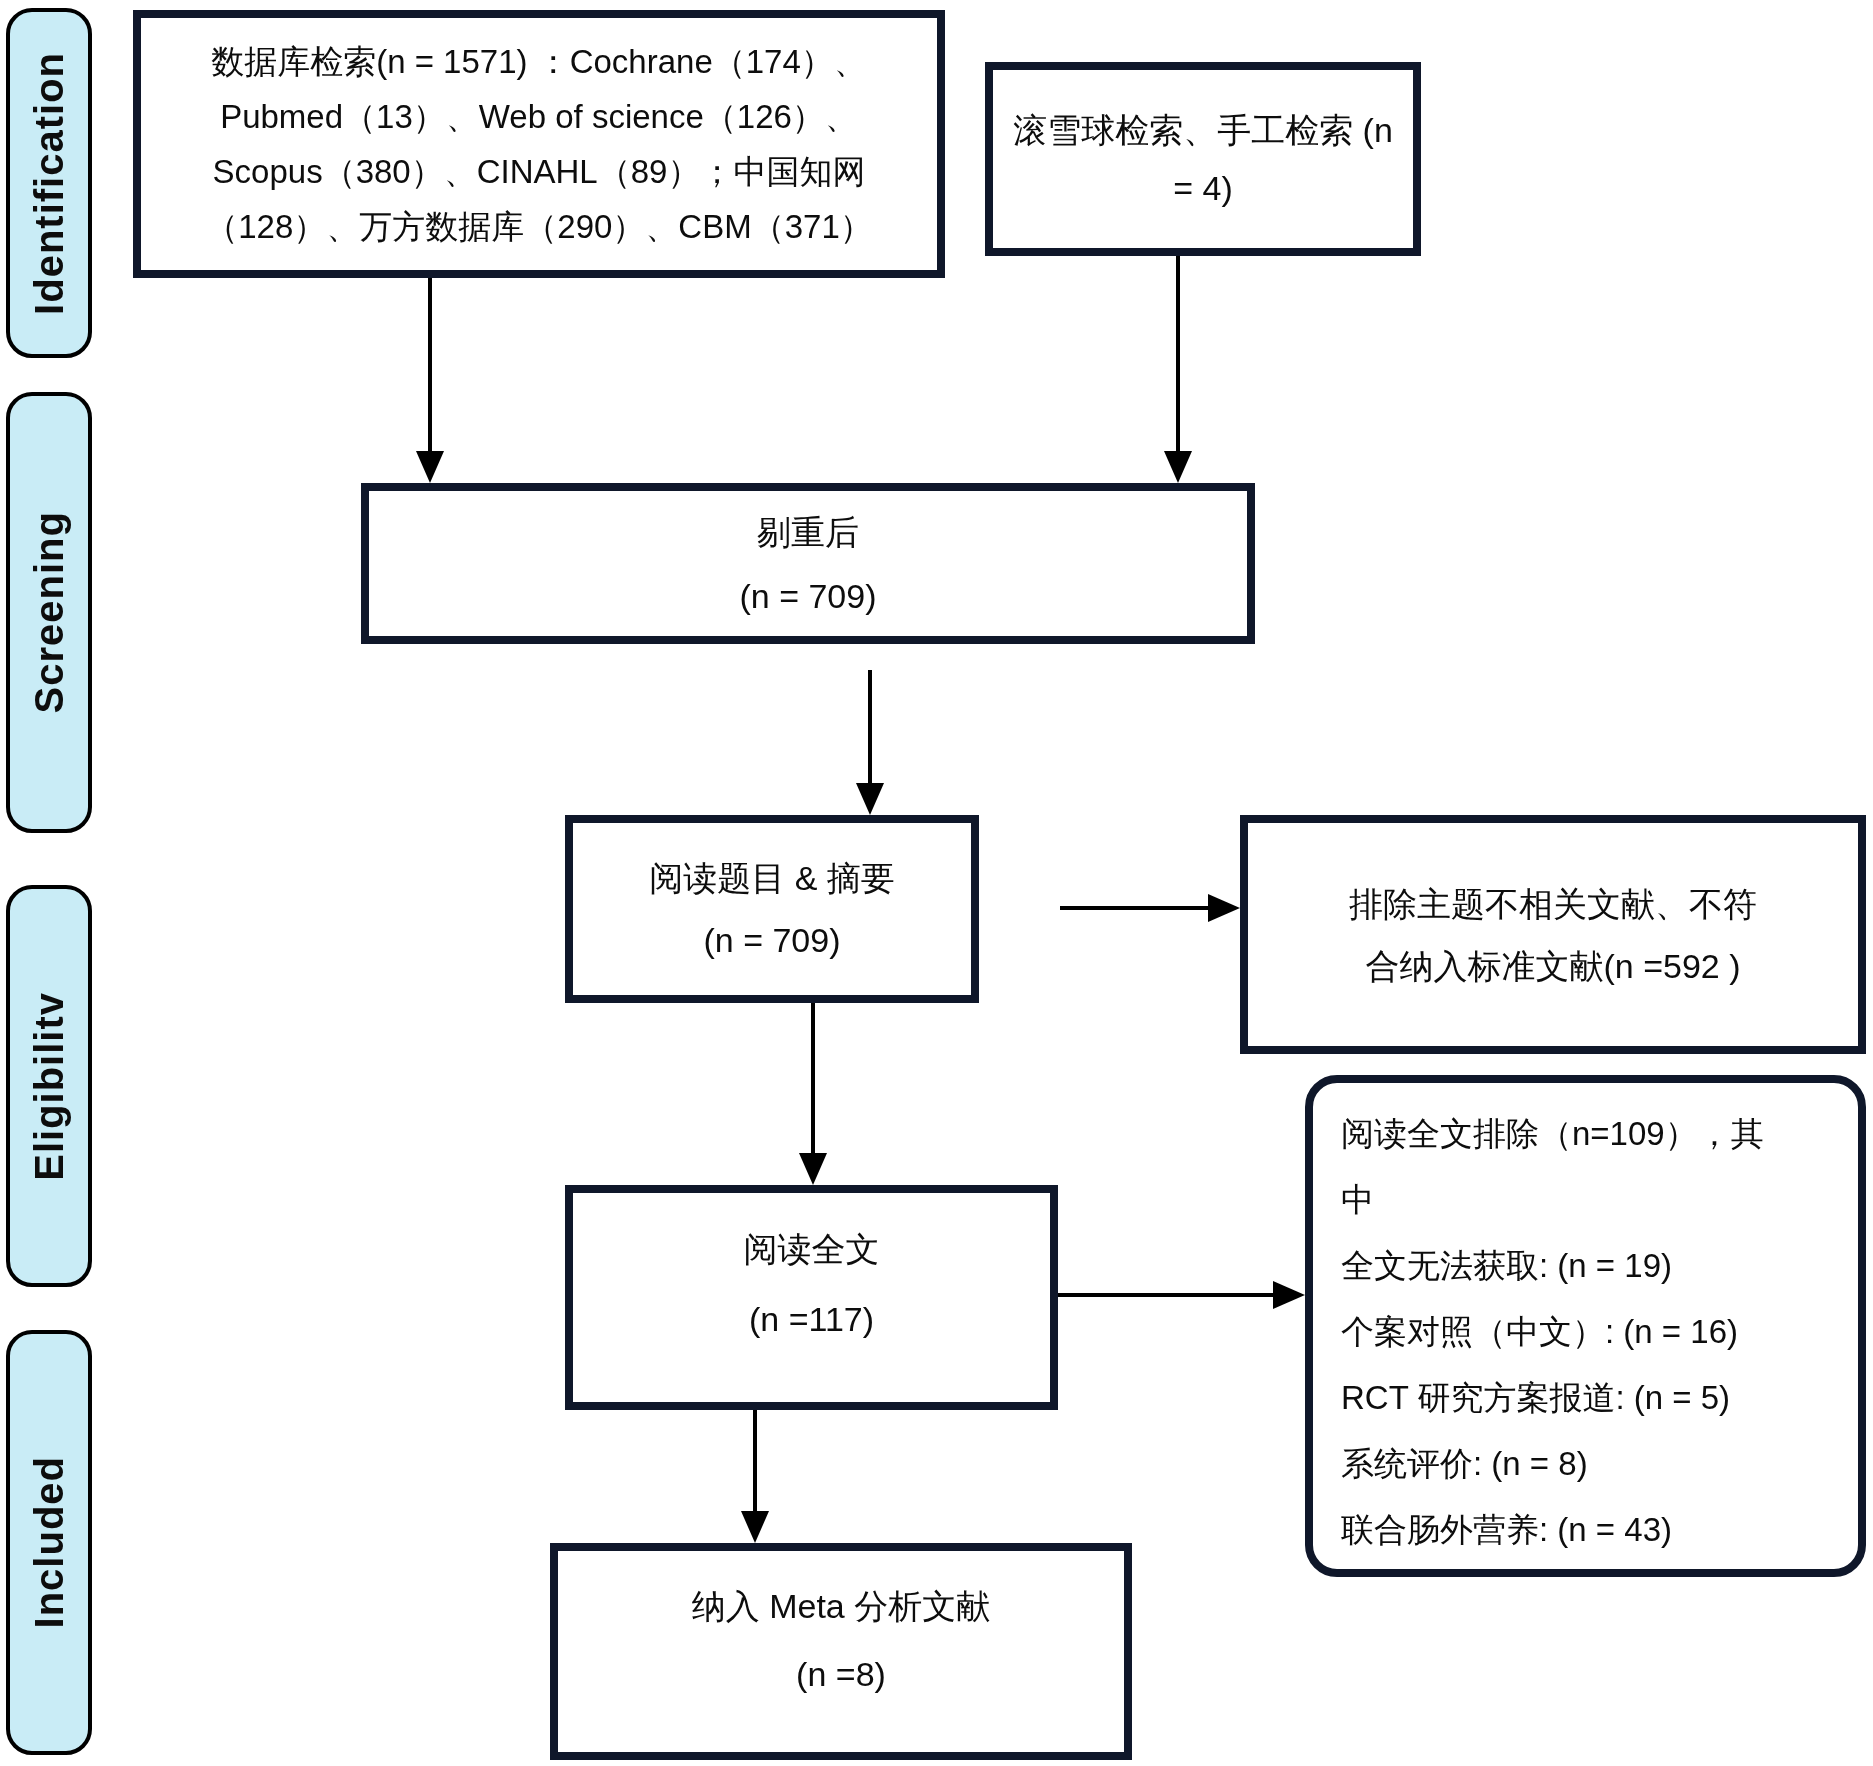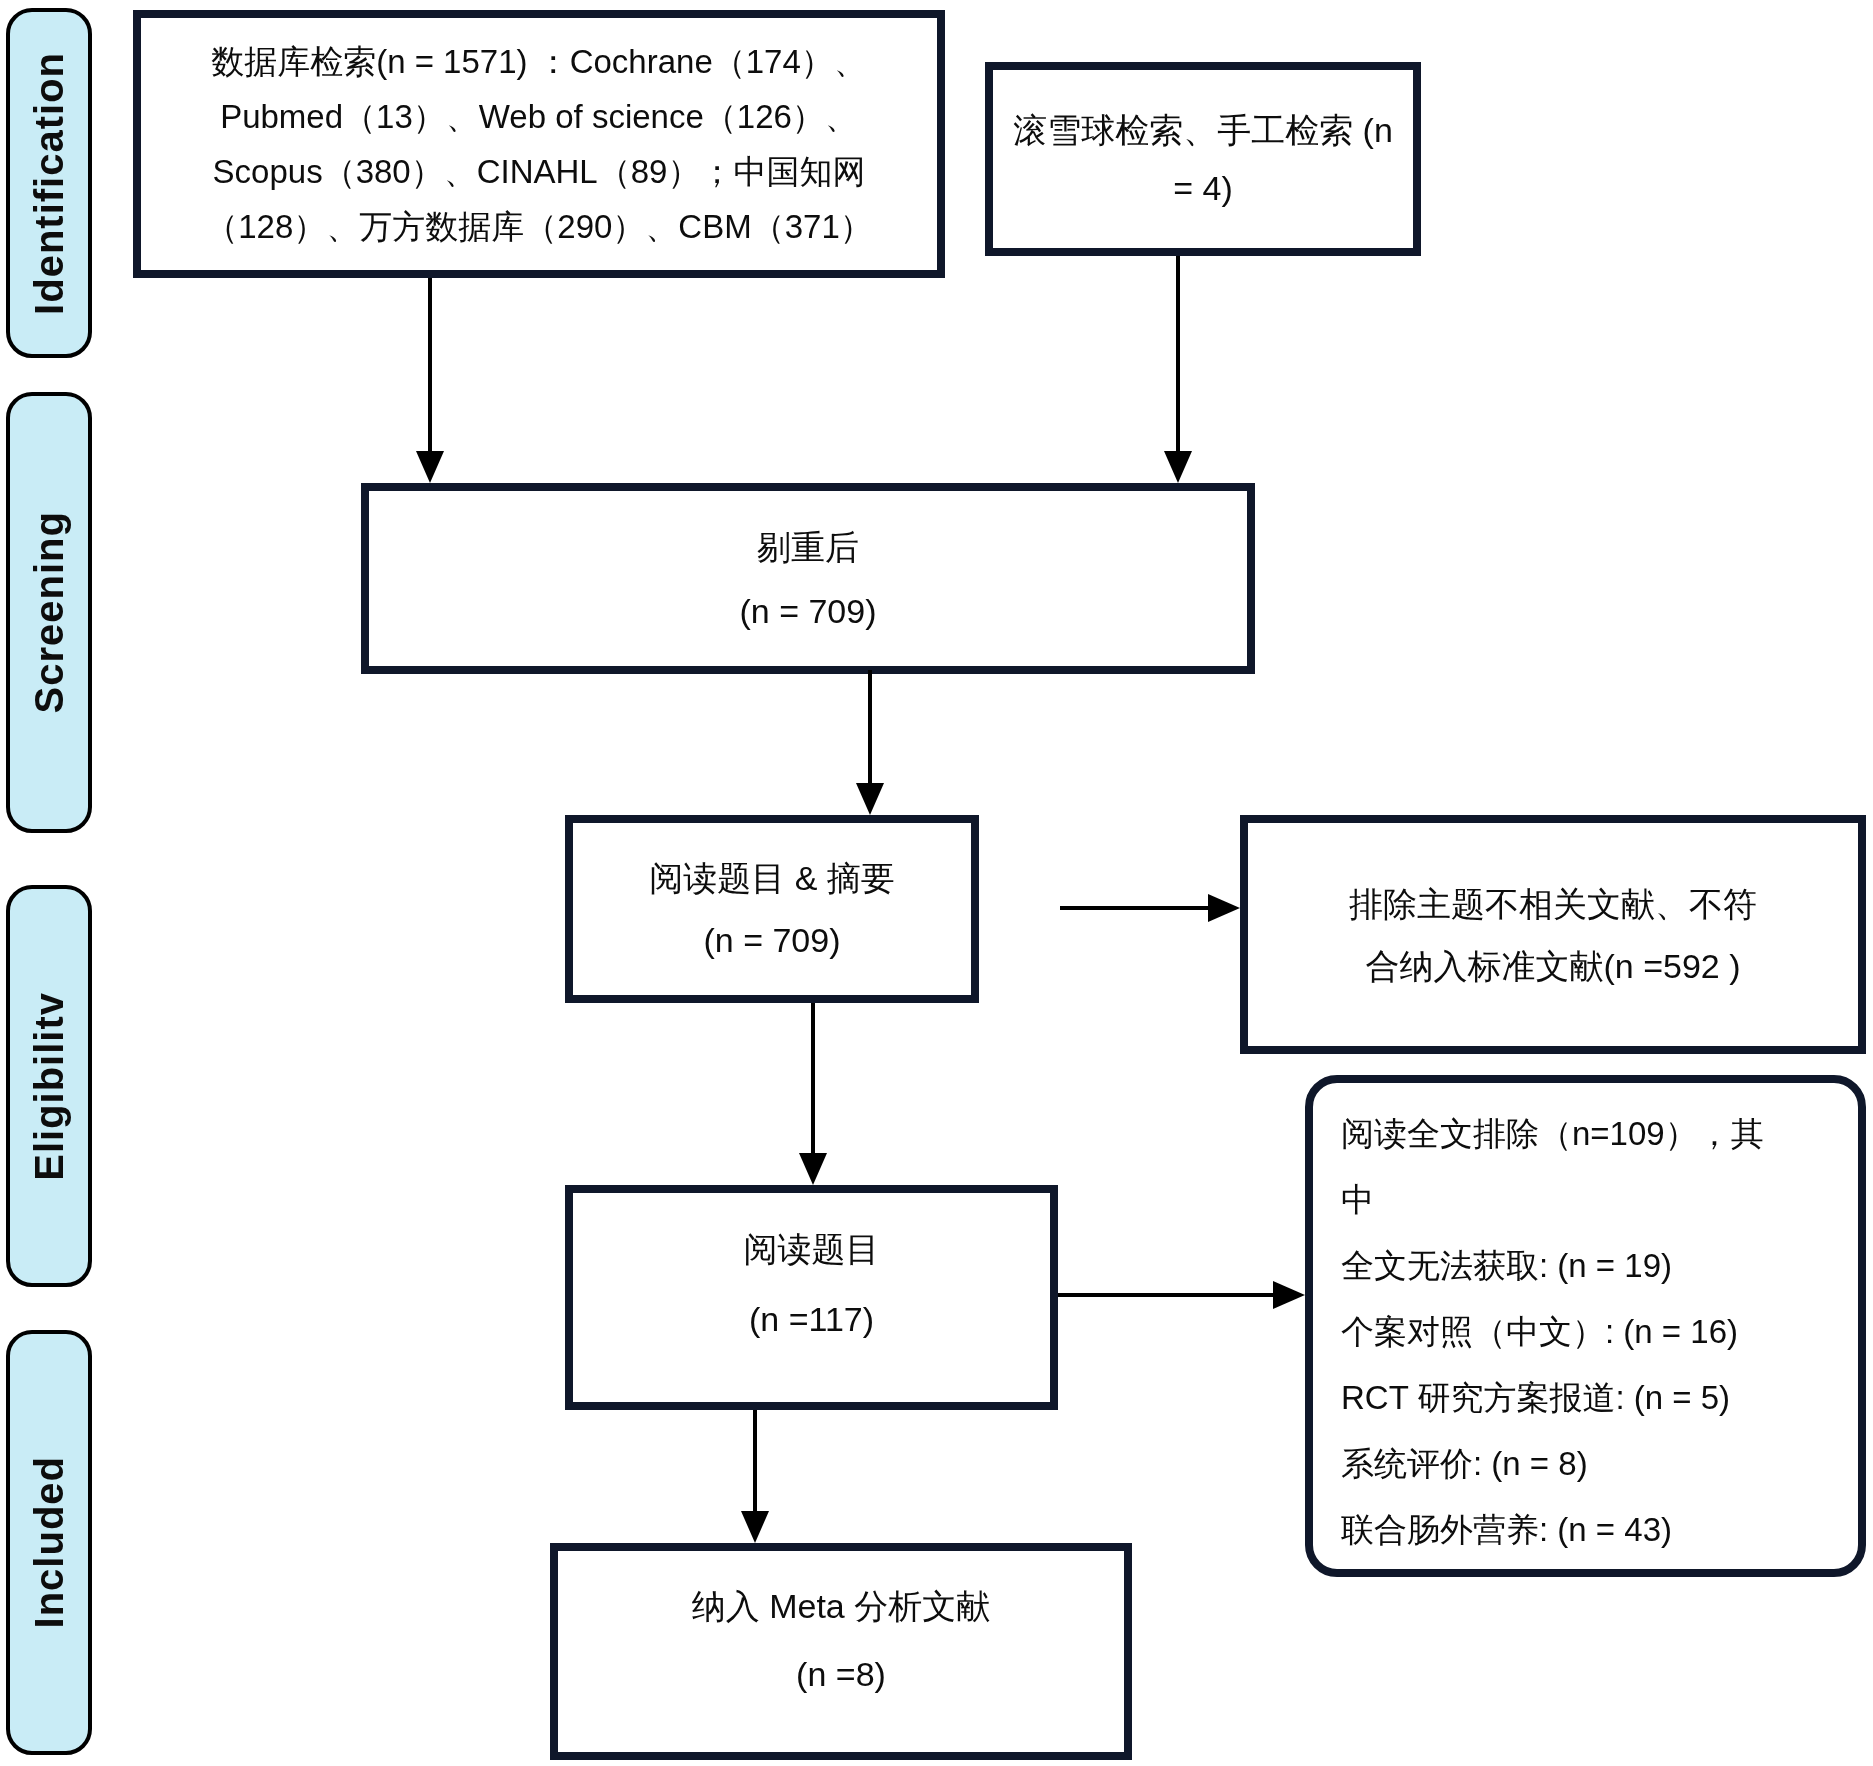--- a/index.html
+++ b/index.html
@@ -64,37 +64,37 @@
     <div class="tline">Pubmed（13）、Web of science（126）、</div>
     <div class="tline">Scopus（380）、CINAHL（89）；中国知网</div>
     <div class="tline">（128）、万方数据库（290）、CBM（371）</div>
   </div>
 
   <div class="box center" style="left:985px;top:62px;width:436px;height:194px;">
     <div class="tline">滚雪球检索、手工检索  (n</div>
     <div class="tline">= 4)</div>
   </div>
 
-  <div class="box center" style="left:361px;top:483px;width:894px;height:191px;line-height:64px;">
+  <div class="box center" style="left:361px;top:483px;width:894px;height:161px;line-height:64px;">
     <div class="tline">剔重后</div>
     <div class="tline">(n = 709)</div>
   </div>
 
   <div class="box center" style="left:565px;top:815px;width:414px;height:188px;line-height:62px;">
     <div class="tline">阅读题目  &amp;  摘要</div>
     <div class="tline">(n = 709)</div>
   </div>
 
   <div class="box center" style="left:1240px;top:815px;width:626px;height:239px;line-height:62px;">
     <div class="tline">排除主题不相关文献、不符</div>
     <div class="tline">合纳入标准文献(n =592 )</div>
   </div>
 
   <div class="box center" style="left:565px;top:1185px;width:493px;height:225px;line-height:70px;padding-bottom:28px;">
-    <div class="tline">阅读题目</div>
+    <div class="tline">阅读全文</div>
     <div class="tline">(n =117)</div>
   </div>
 
   <div class="box left" style="left:1305px;top:1075px;width:561px;height:502px;line-height:66px;font-size:33px;padding:18px 16px 0 28px;justify-content:flex-start;border-radius:32px;">
     <div class="tline">阅读全文排除（n=109），其</div>
     <div class="tline">中</div>
     <div class="tline">全文无法获取: (n = 19)</div>
     <div class="tline">个案对照（中文）: (n = 16)</div>
     <div class="tline">RCT 研究方案报道: (n = 5)</div>
     <div class="tline">系统评价: (n = 8)</div>

